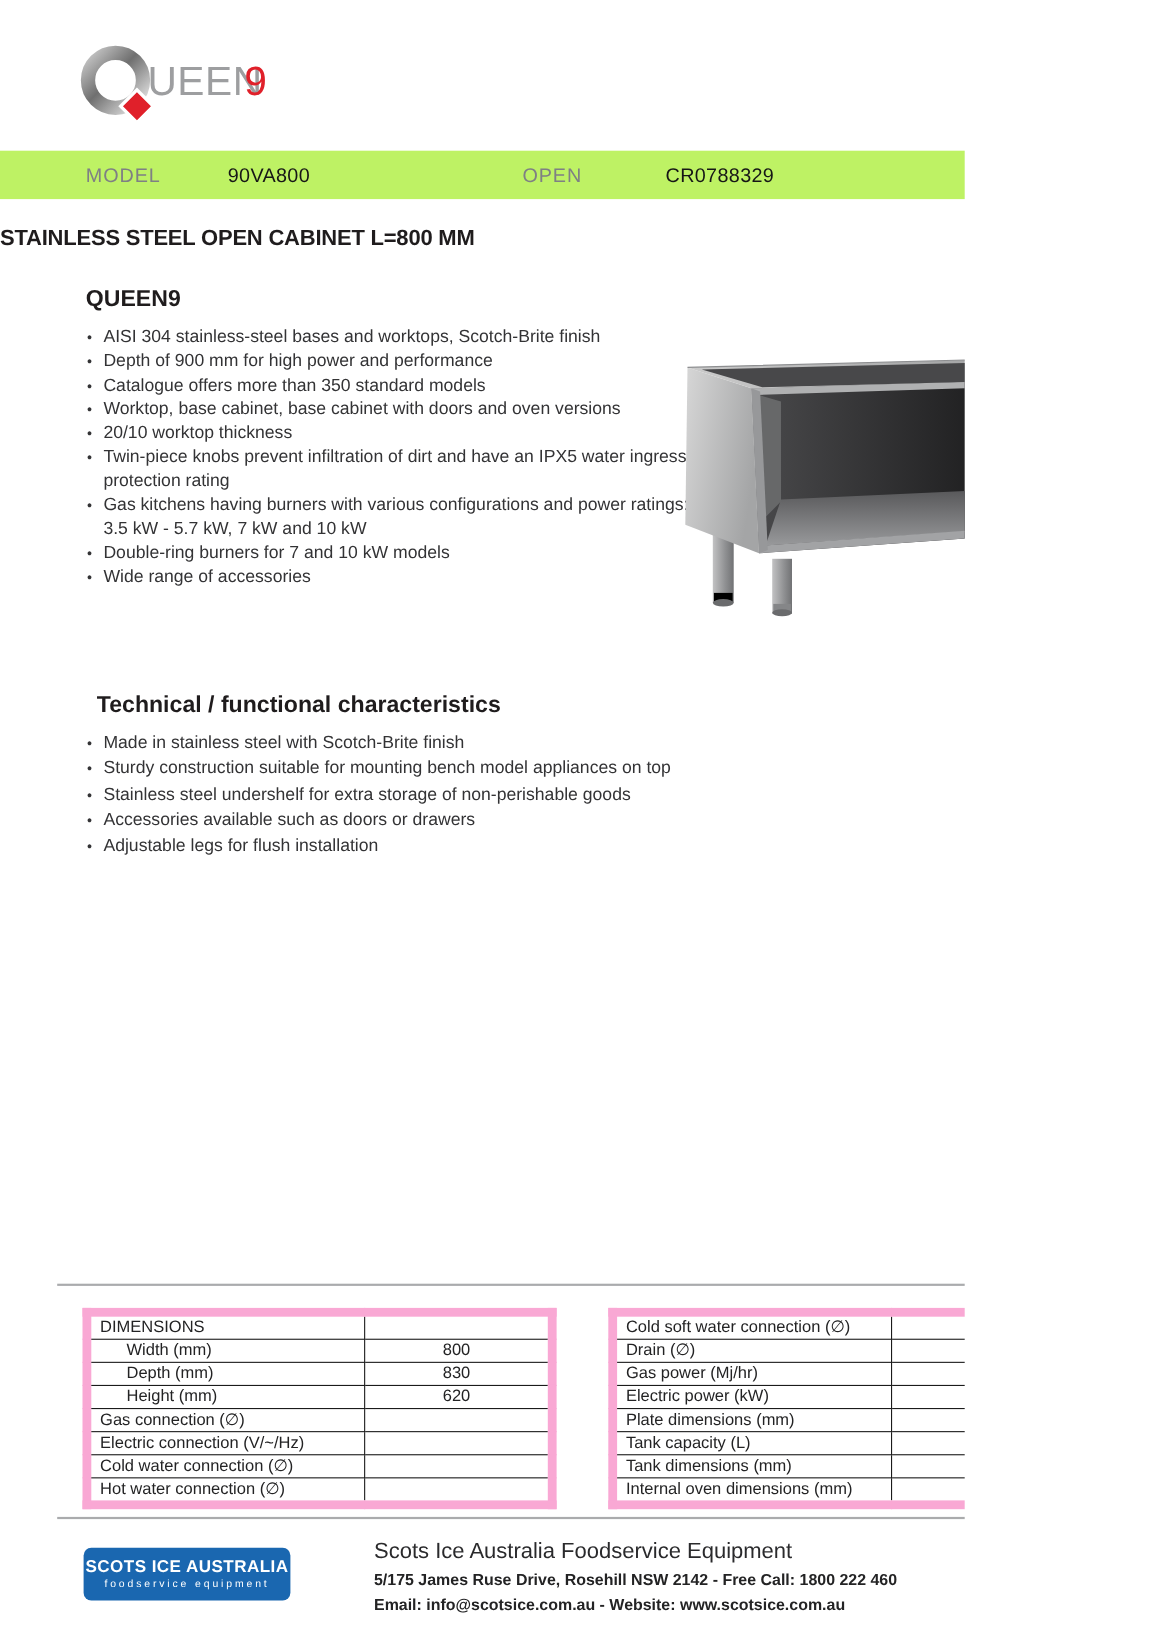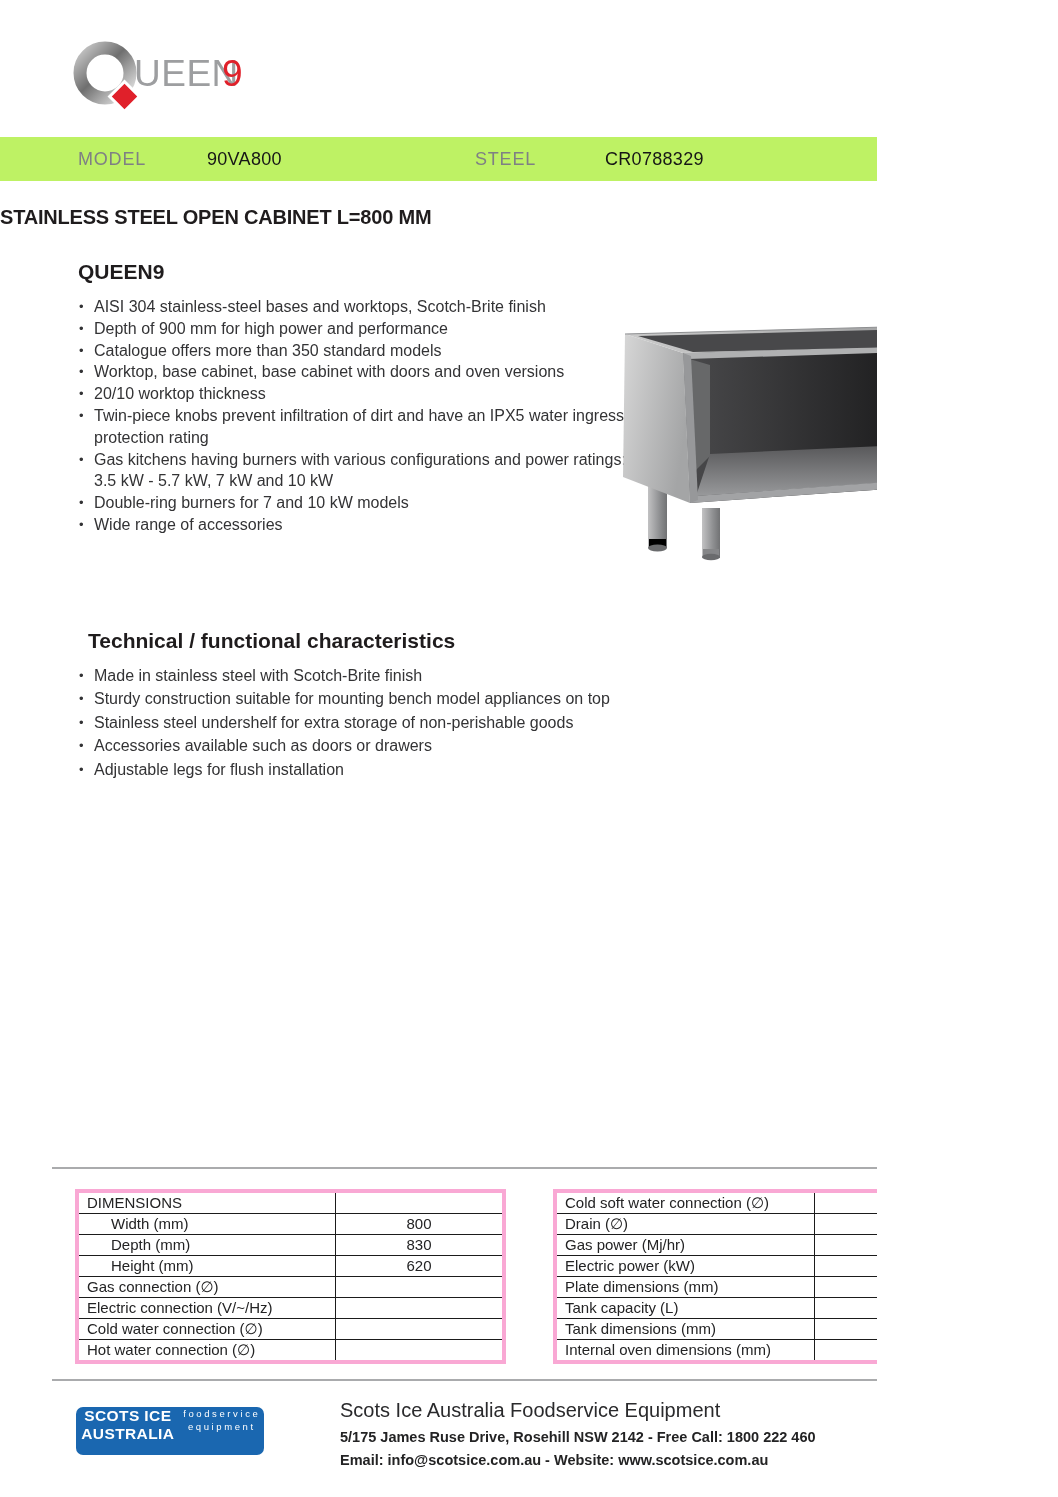--- a/index.html
+++ b/index.html
@@ -47,30 +47,30 @@
   .rule-2 { top:1379px; }
 
   
   .spec-table { position:absolute; top:1189px; border-collapse:collapse; table-layout:fixed; }
   .spec-table-left  { left:75px;  width:431px; }
   .spec-table-right { left:553px; width:432px; }
   .spec-table td {
     border:1px solid #1b1b1b; height:20px; line-height:20px;
     font-size:15px; color:#232324; padding:0; overflow:hidden; white-space:nowrap;
   }
-  .spec-table { border:4px solid #f9a8d4; }
+  .spec-table { border:8px solid #f9a8d4; }
   td.cell-label { padding-left:8px; }
   tr.indent td.cell-label { padding-left:32px; }
   td.cell-value { width:166px; text-align:center; }
 
   
   .scots-logo {
     position:absolute; left:76px; top:1407px; width:188px; height:48px;
     background:#1a67b0; border-radius:7px; color:#ffffff; text-align:center;
-    display:flex; flex-direction:row; justify-content:center;
+    display:flex; flex-direction:column; justify-content:center;
   }
   .scots-logo .l1 { font-size:15.5px; font-weight:bold; letter-spacing:0.4px; line-height:18px; }
   .scots-logo .l2 { font-size:9.5px; letter-spacing:2.6px; line-height:13px; }
   .footer-text { position:absolute; left:340px; top:1397px; white-space:nowrap; }
   .footer-text .company { font-size:20px; color:#2a2a2c; line-height:26px; margin-bottom:3px; }
   .footer-text .addr, .footer-text .contact { font-size:14.5px; font-weight:600; color:#232324; line-height:23px; }
 </style>
 </head>
 <body>
 
@@ -93,21 +93,21 @@
   <svg class="baron-logo" width="100" height="96" viewBox="0 0 100 96">
     <circle cx="50" cy="33" r="31" fill="#e0202a"></circle>
     <text x="50" y="47" text-anchor="middle" font-family="Liberation Sans, sans-serif" font-size="45" fill="#ffffff">b</text>
     <rect x="42" y="52" width="16" height="2.4" rx="1.2" fill="#ffffff"></rect>
     <text x="50" y="90" text-anchor="middle" font-family="Liberation Sans, sans-serif" font-size="25" fill="#1c1c1e" letter-spacing="0.5">baron</text>
   </svg>
 
   <div class="model-bar">
     <span class="bar-label pos-model">MODEL</span>
     <span class="bar-value pos-model-val">90VA800</span>
-    <span class="bar-label pos-code">STEEL</span>
+    <span class="bar-label pos-code">OPEN</span>
     <span class="bar-value pos-code-val">CR0788329</span>
   </div>
 
   <div class="page-title">STAINLESS STEEL OPEN CABINET L=800 MM</div>
 
   <div class="q9-section">
     <h2 class="sec-heading">QUEEN9</h2>
     <ul class="bullets">
       <li>AISI 304 stainless-steel bases and worktops, Scotch-Brite finish</li>
       <li>Depth of 900 mm for high power and performance</li>

